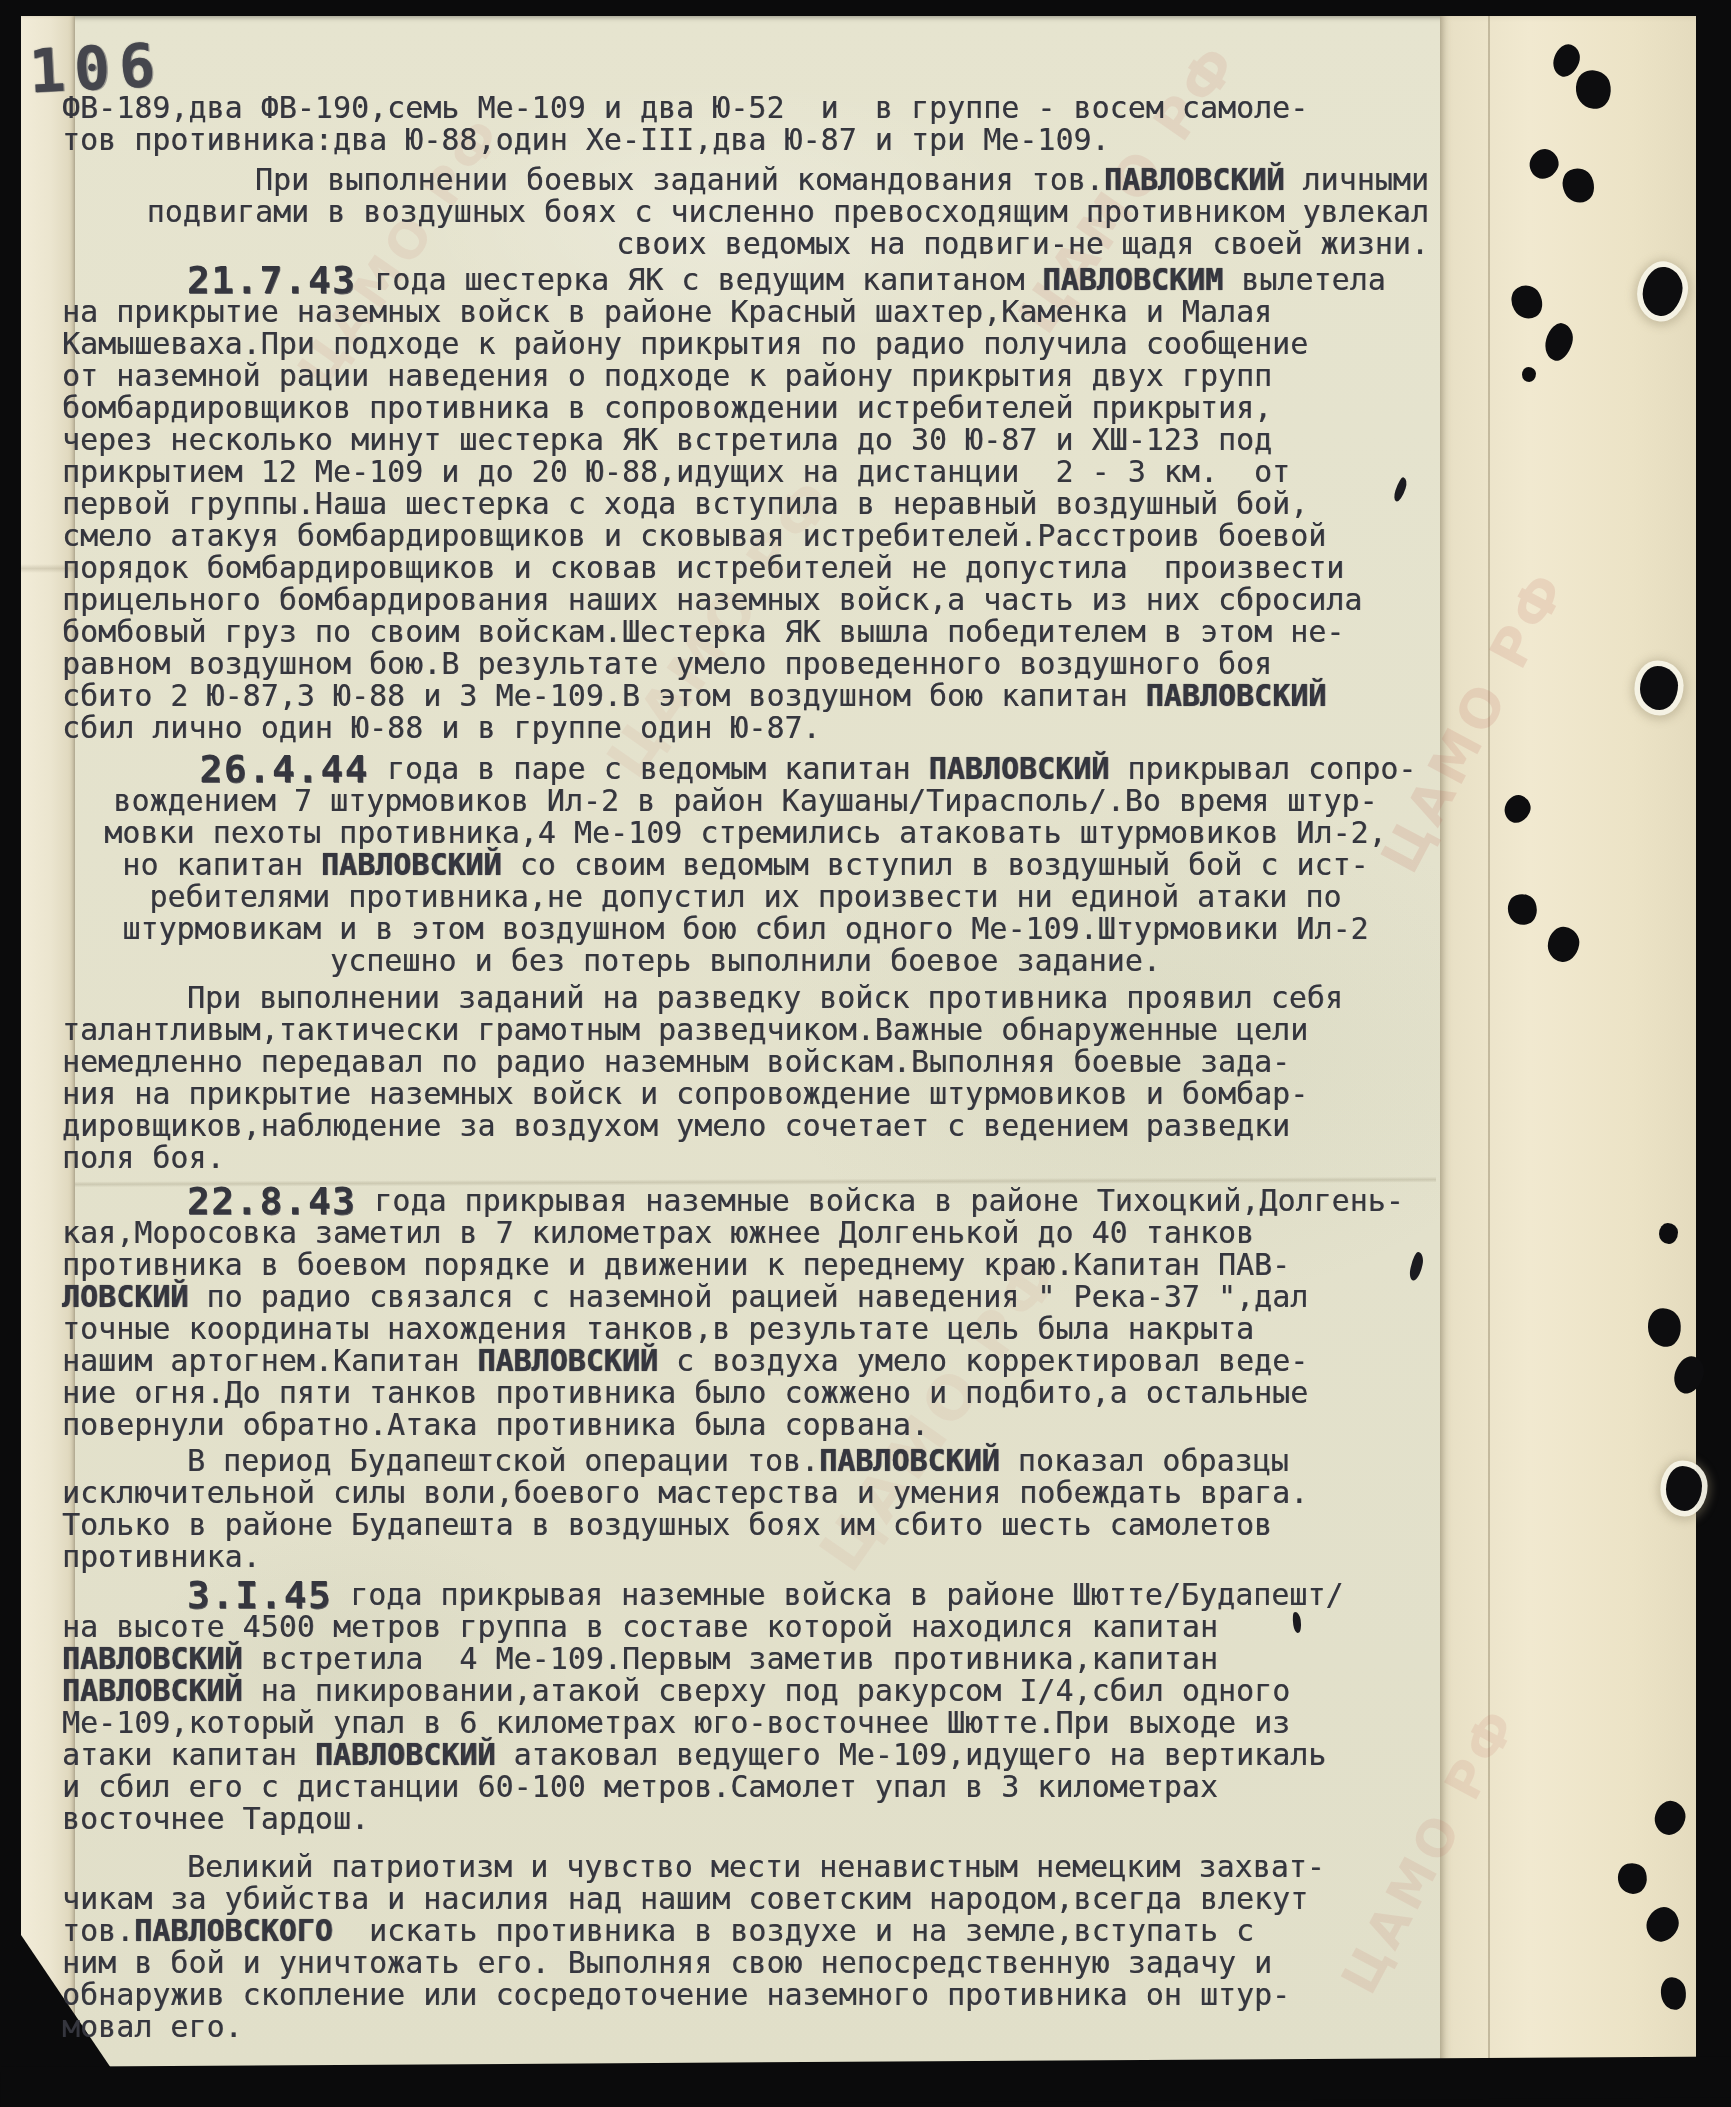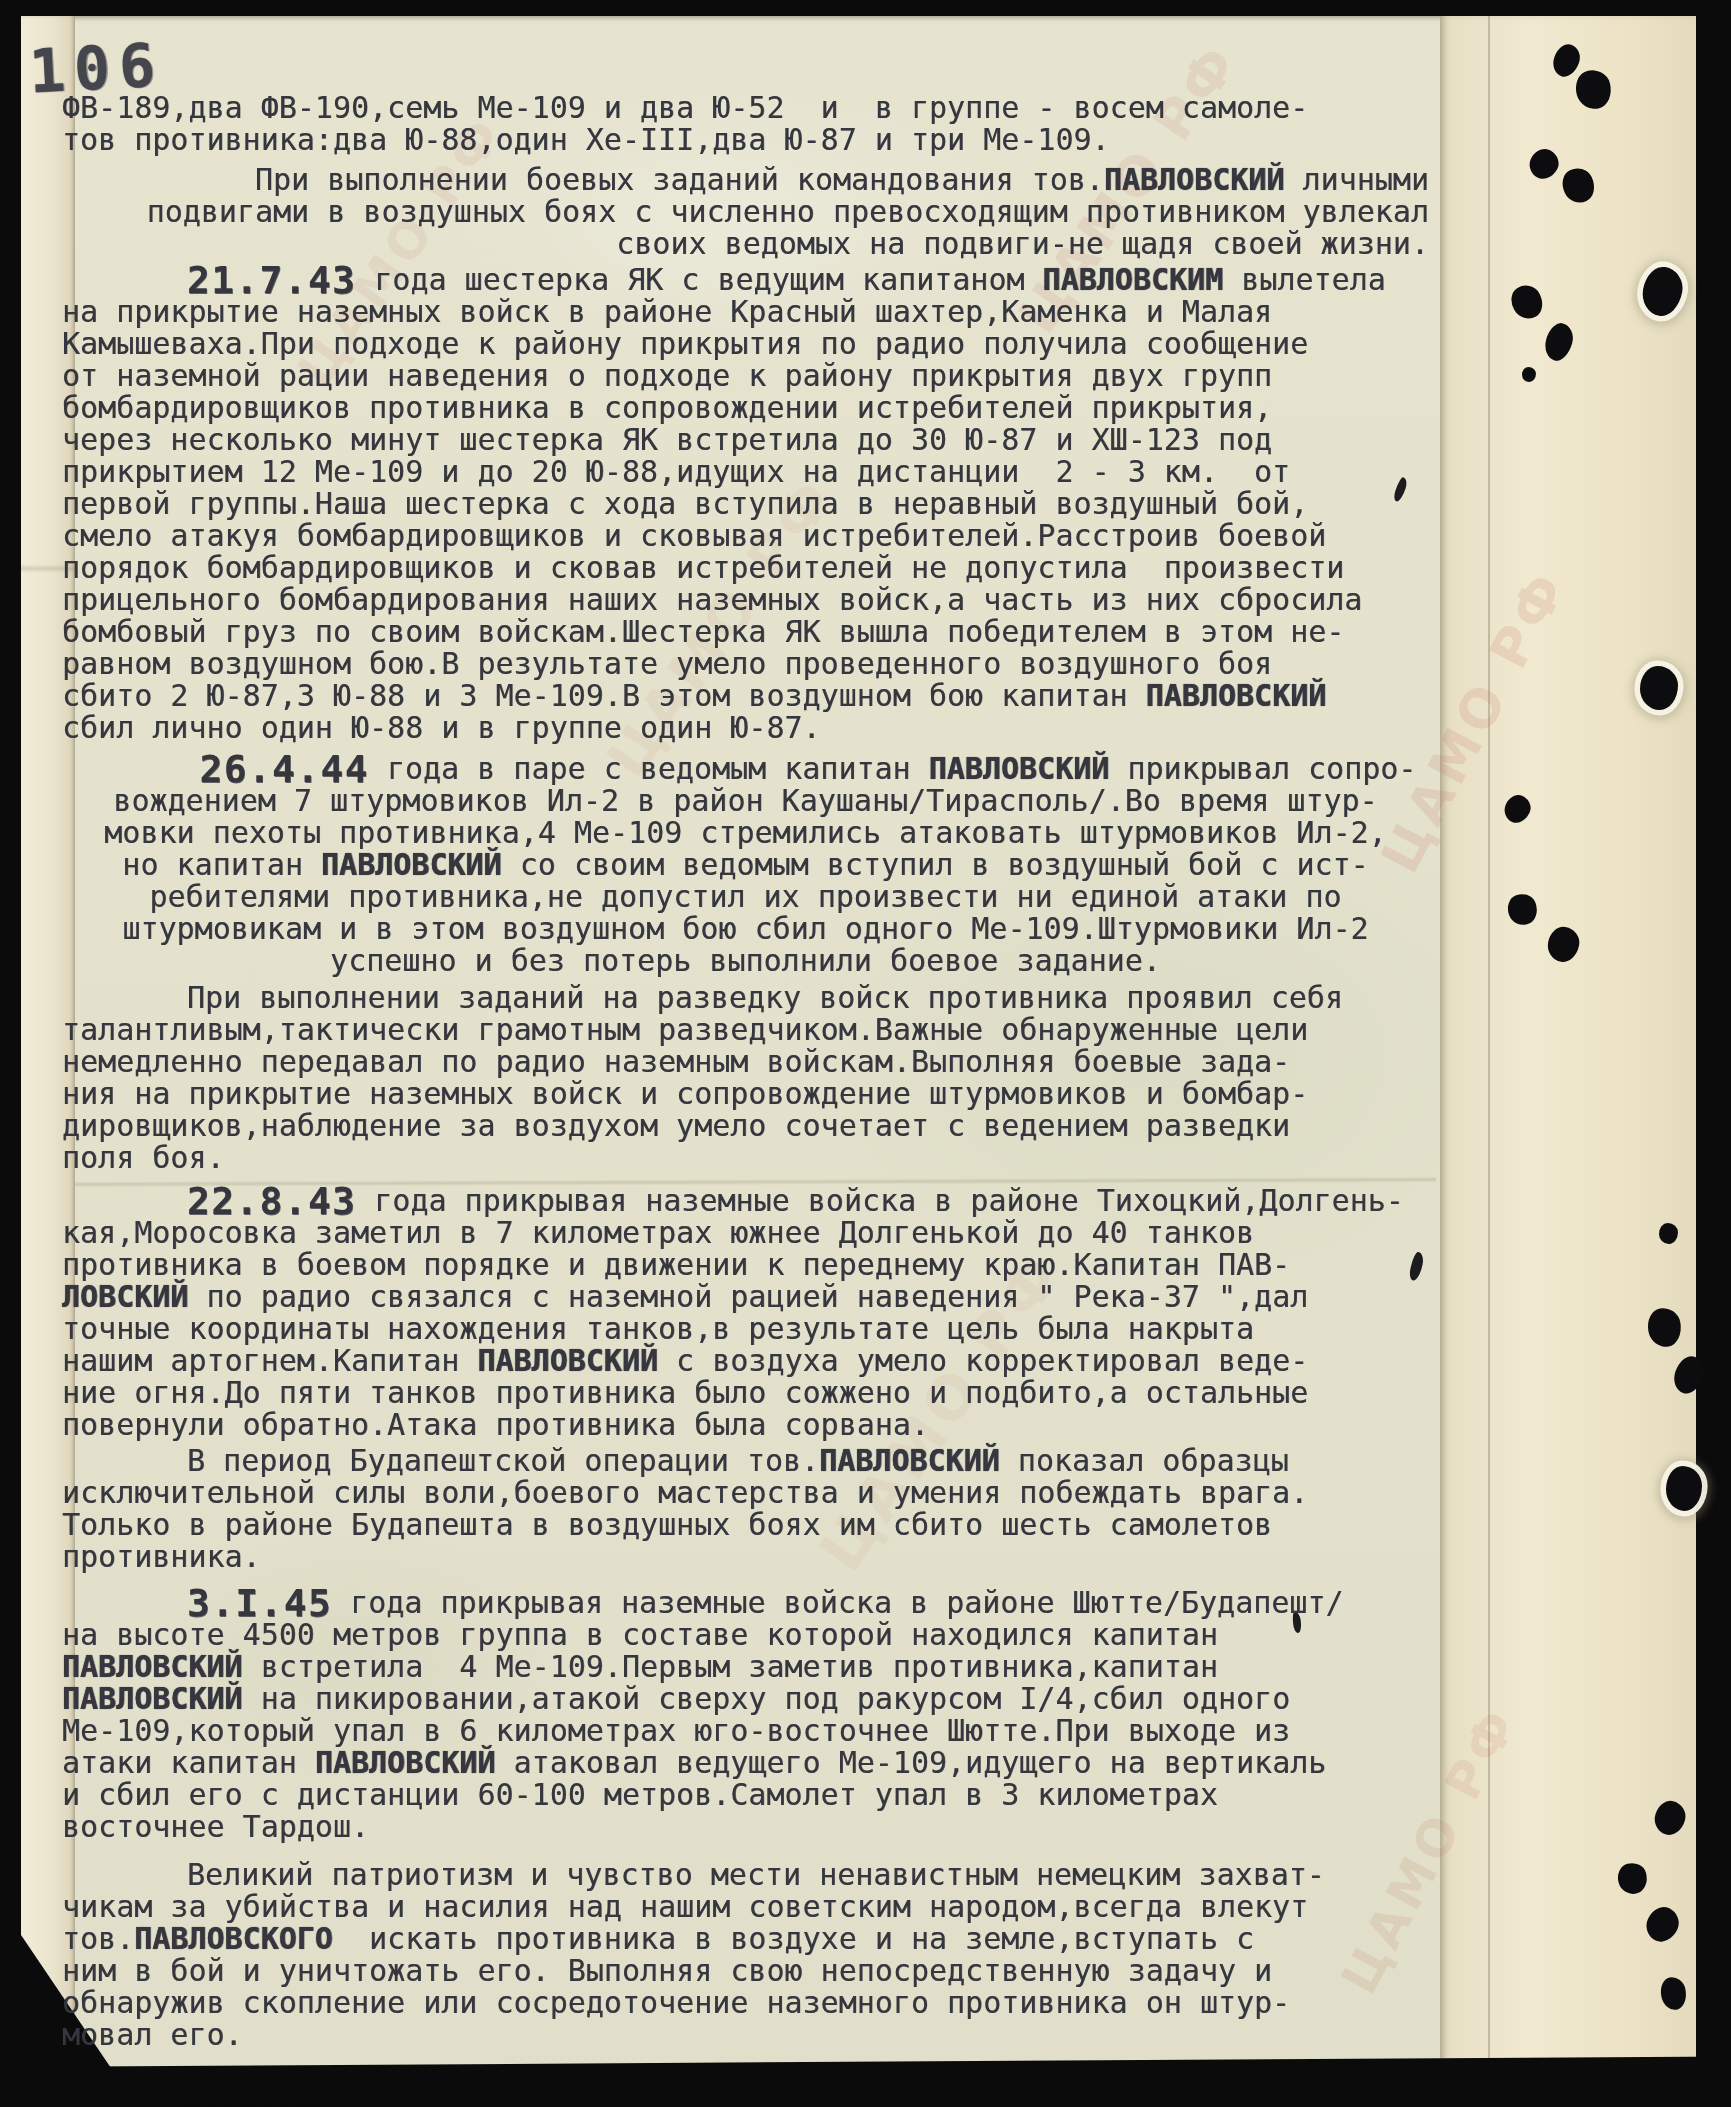--- a/index.html
+++ b/index.html
@@ -126,21 +126,21 @@
         <div class="line">нашим артогнем.Капитан <span class="ovr">ПАВЛОВСКИЙ</span> с воздуха умело корректировал веде-</div>
         <div class="line">ние огня.До пяти танков противника было сожжено и подбито,а остальные</div>
         <div class="line">повернули обратно.Атака противника была сорвана.</div>
       </div>
       <div class="para indent" style="margin-top: 3.8px;">
         <div class="line">В период Будапештской операции тов.<span class="ovr">ПАВЛОВСКИЙ</span> показал образцы</div>
         <div class="line">исключительной силы воли,боевого мастерства и умения побеждать врага.</div>
         <div class="line">Только в районе Будапешта в воздушных боях им сбито шесть самолетов</div>
         <div class="line">противника.</div>
       </div>
-      <div class="para indent" style="margin-top: 14px;">
+      <div class="para indent" style="margin-top: 6px;">
         <div class="line"><span class="date">3.I.45</span> года прикрывая наземные войска в районе Шютте/Будапешт/</div>
         <div class="line">на высоте 4500 метров группа в составе которой находился капитан</div>
         <div class="line"><span class="ovr">ПАВЛОВСКИЙ</span> встретила  4 Ме-109.Первым заметив противника,капитан</div>
         <div class="line"><span class="ovr">ПАВЛОВСКИЙ</span> на пикировании,атакой сверху под ракурсом I/4,сбил одного</div>
         <div class="line">Ме-109,который упал в 6 километрах юго-восточнее Шютте.При выходе из</div>
         <div class="line">атаки капитан <span class="ovr">ПАВЛОВСКИЙ</span> атаковал ведущего Ме-109,идущего на вертикаль</div>
         <div class="line">и сбил его с дистанции 60-100 метров.Самолет упал в 3 километрах</div>
         <div class="line">восточнее Тардош.</div>
       </div>
       <div class="para indent" style="margin-top: 16.3px;">

